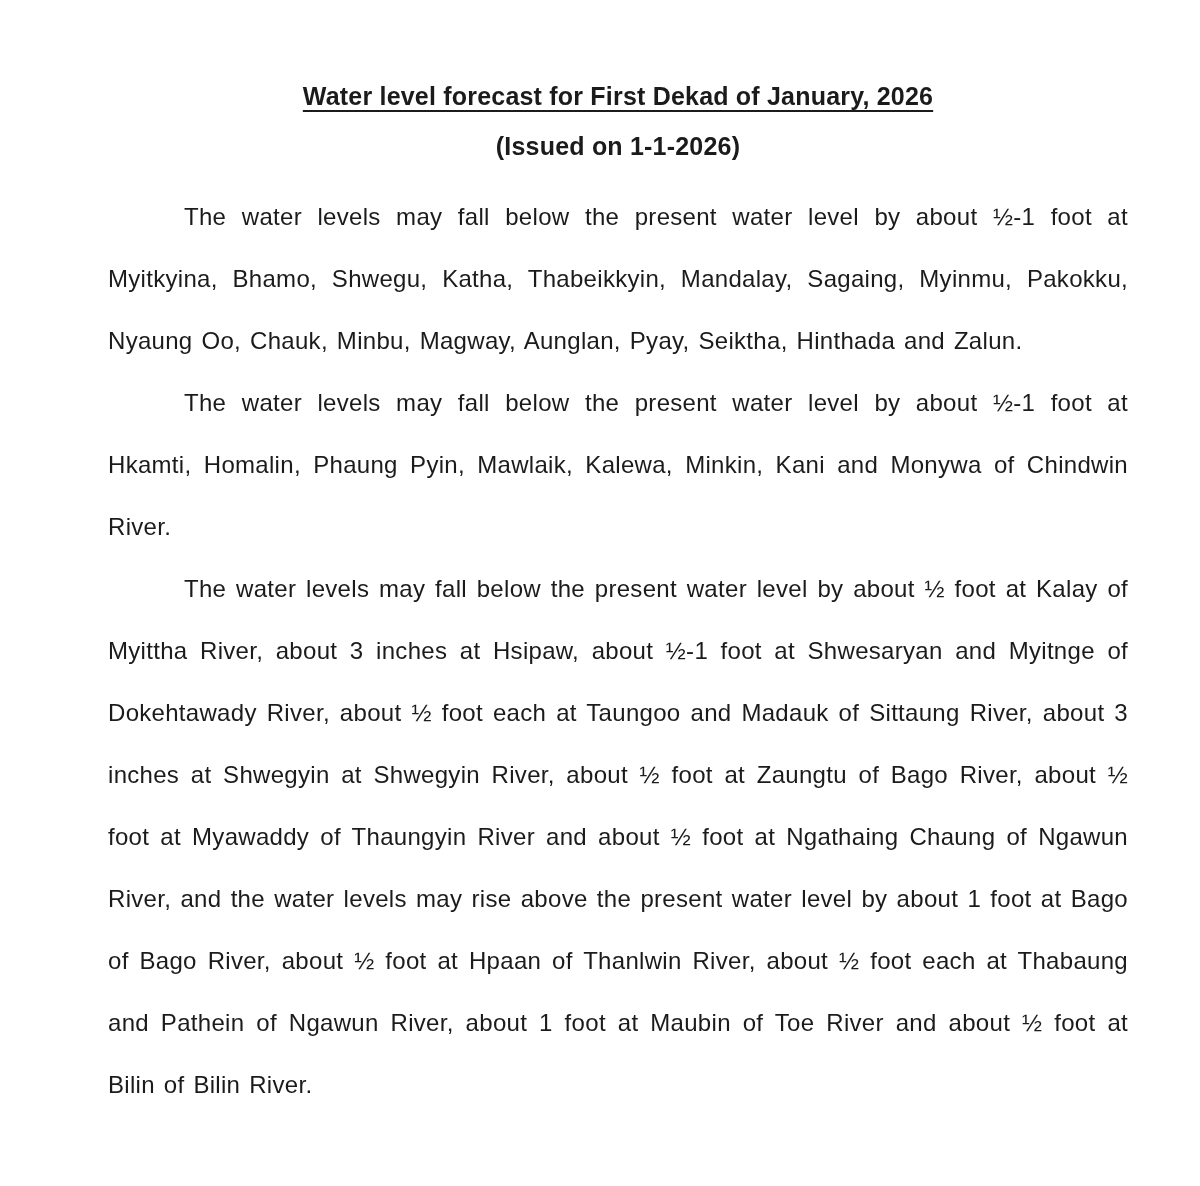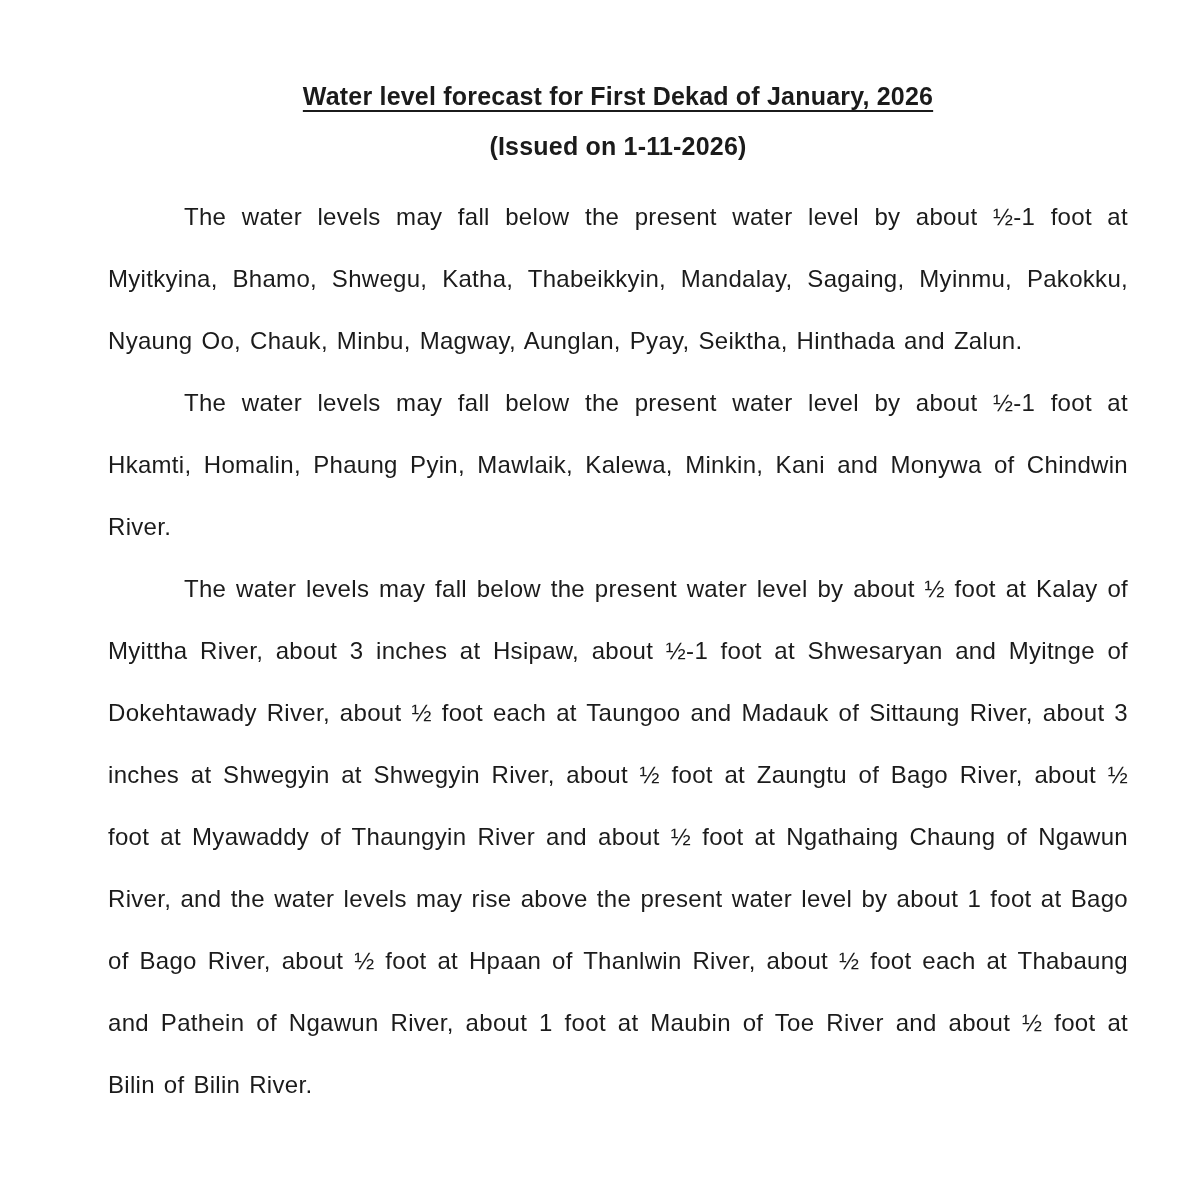--- a/index.html
+++ b/index.html
@@ -48,19 +48,19 @@
     text-indent: 76px;
     letter-spacing: 0.3px;
     word-spacing: 2px;
   }
 </style>
 </head>
 <body>
 
 <div class="page">
   <h1 class="title">Water level forecast for First Dekad of January, 2026</h1>
-  <h2 class="subtitle">(Issued on 1-11-2026)</h2>
+  <h2 class="subtitle">(Issued on 1-1-2026)</h2>
   <div class="doc-body">
     <p>The water levels may fall below the present water level by about ½-1 foot at Myitkyina, Bhamo, Shwegu, Katha, Thabeikkyin, Mandalay, Sagaing, Myinmu, Pakokku, Nyaung Oo, Chauk, Minbu, Magway, Aunglan, Pyay, Seiktha, Hinthada and Zalun.</p>
     <p>The water levels may fall below the present water level by about ½-1 foot at Hkamti, Homalin, Phaung Pyin, Mawlaik, Kalewa, Minkin, Kani and Monywa of Chindwin River.</p>
     <p>The water levels may fall below the present water level by about ½ foot at Kalay of Myittha River, about 3 inches at Hsipaw, about ½-1 foot at Shwesaryan and Myitnge of Dokehtawady River, about ½ foot each at Taungoo and Madauk of Sittaung River, about 3 inches at Shwegyin at Shwegyin River, about ½ foot at Zaungtu of Bago River, about ½ foot at Myawaddy of Thaungyin River and about ½ foot at Ngathaing Chaung of Ngawun River, and the water levels may rise above the present water level by about 1 foot at Bago of Bago River, about ½ foot at Hpaan of Thanlwin River, about ½ foot each at Thabaung and Pathein of Ngawun River, about 1 foot at Maubin of Toe River and about ½ foot at Bilin of Bilin River.</p>
   </div>
 </div>
 
 </body></html>

